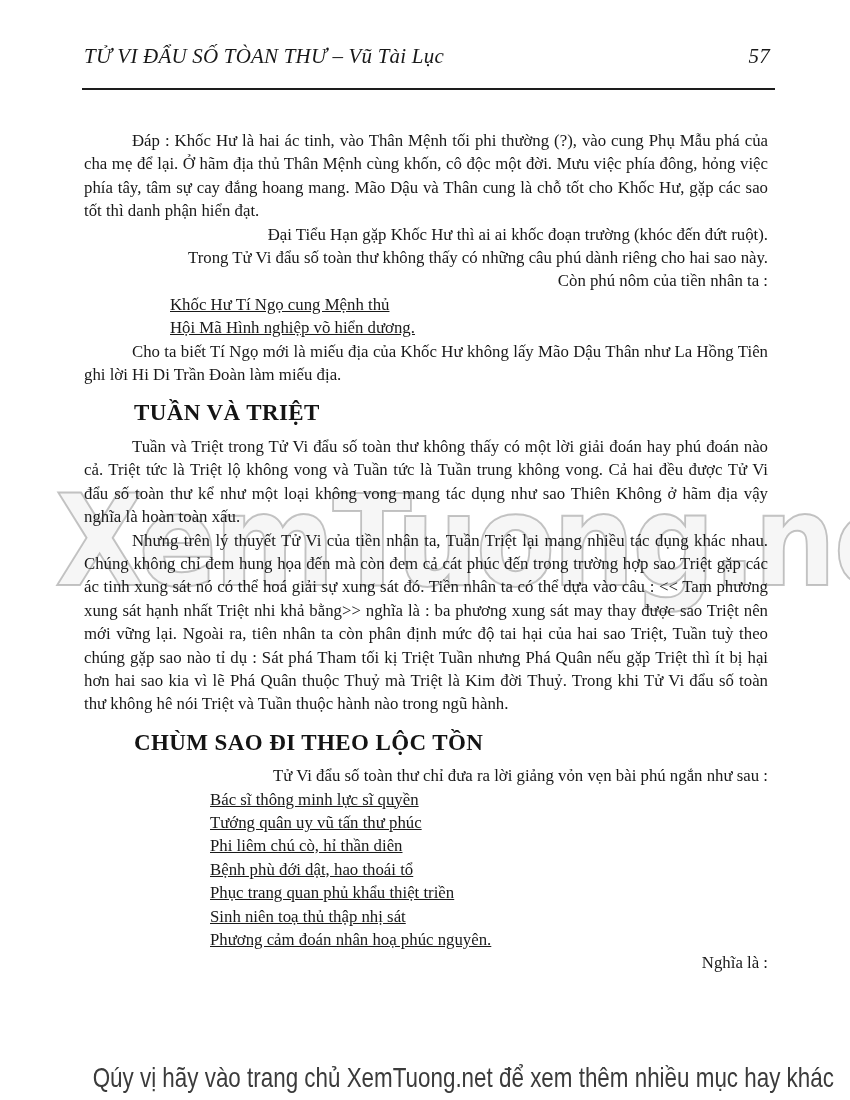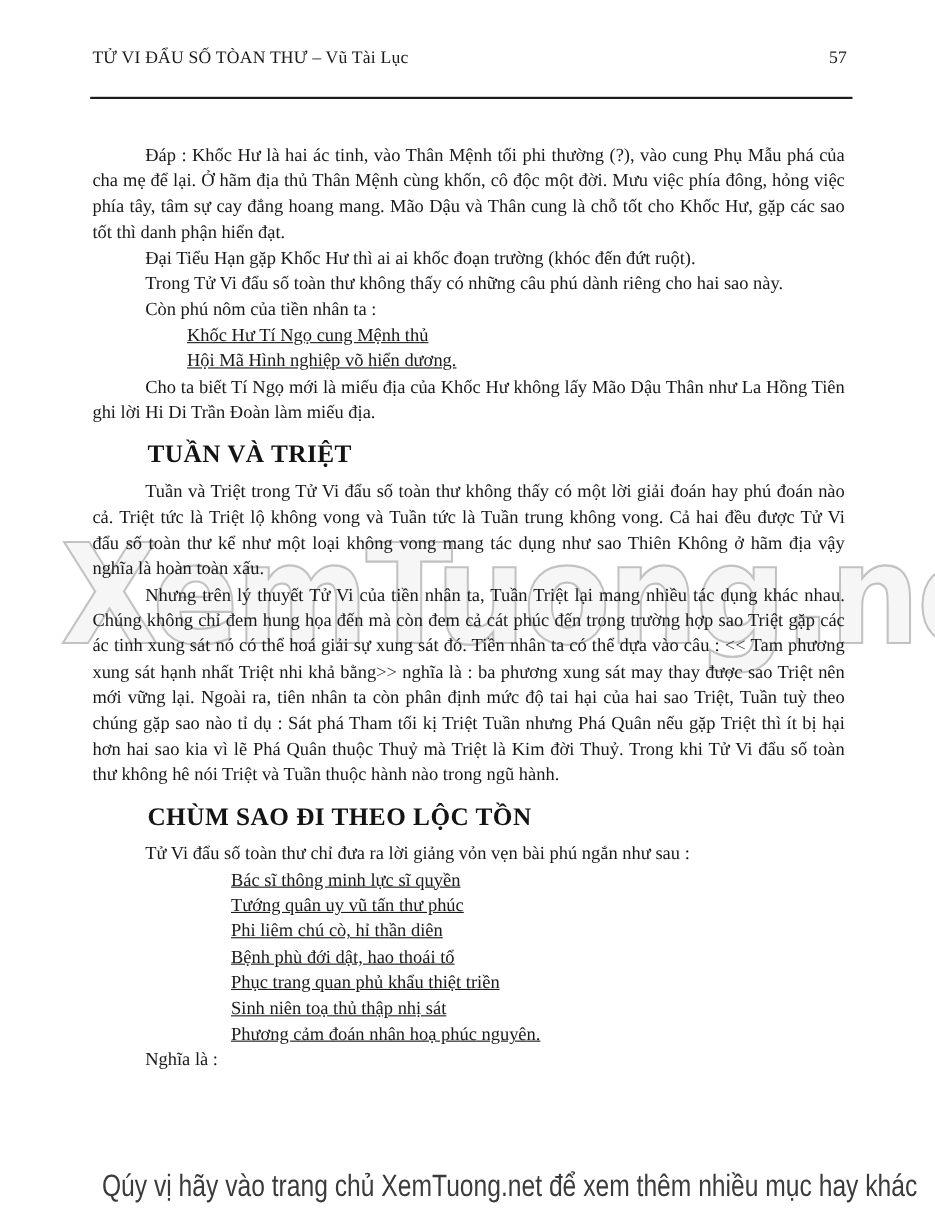--- a/index.html
+++ b/index.html
@@ -10,21 +10,21 @@
     color: #191919;
     position: relative;
     overflow: hidden;
   }
   .page { position: absolute; inset: 0; }
 
   
   .header {
     position: absolute; top: 44px; left: 84px; right: 80px;
     display: flex; justify-content: space-between; align-items: flex-end;
-    font-size: 16px; letter-spacing: 0.2px;
+    font-size: 21px; letter-spacing: 0.2px; font-style: italic;
   }
   .rule {
     position: absolute; top: 88px; left: 82px; width: 693px;
     border-top: 2px solid #1d1d1d;
   }
 
   
   .watermark {
     position: absolute; top: 468px; left: 55px;
     z-index: 0;
@@ -42,21 +42,21 @@
 
   
   .content {
     position: absolute; top: 97px; left: 84px; width: 684px;
     z-index: 1;
     font-size: 16.8px; line-height: 23.4px;
     text-align: justify;
     margin-top: 32px;
   }
   .content p { margin: 0; text-indent: 48px; }
-  .content p.left { text-align: left; }
+  .content p.left { text-align: right; }
   .verse { text-align: left; text-decoration: underline; }
   .verse .vline { margin: 0; }
   .verse.v1 { margin-left: 86px; }
   .verse.v2 { margin-left: 126px; }
   h2.sect {
     font-size: 23px; font-weight: 700;
     margin: 15px 0 10px 50px;
     text-align: left; letter-spacing: 0.4px;
     color: #141414;
   }

